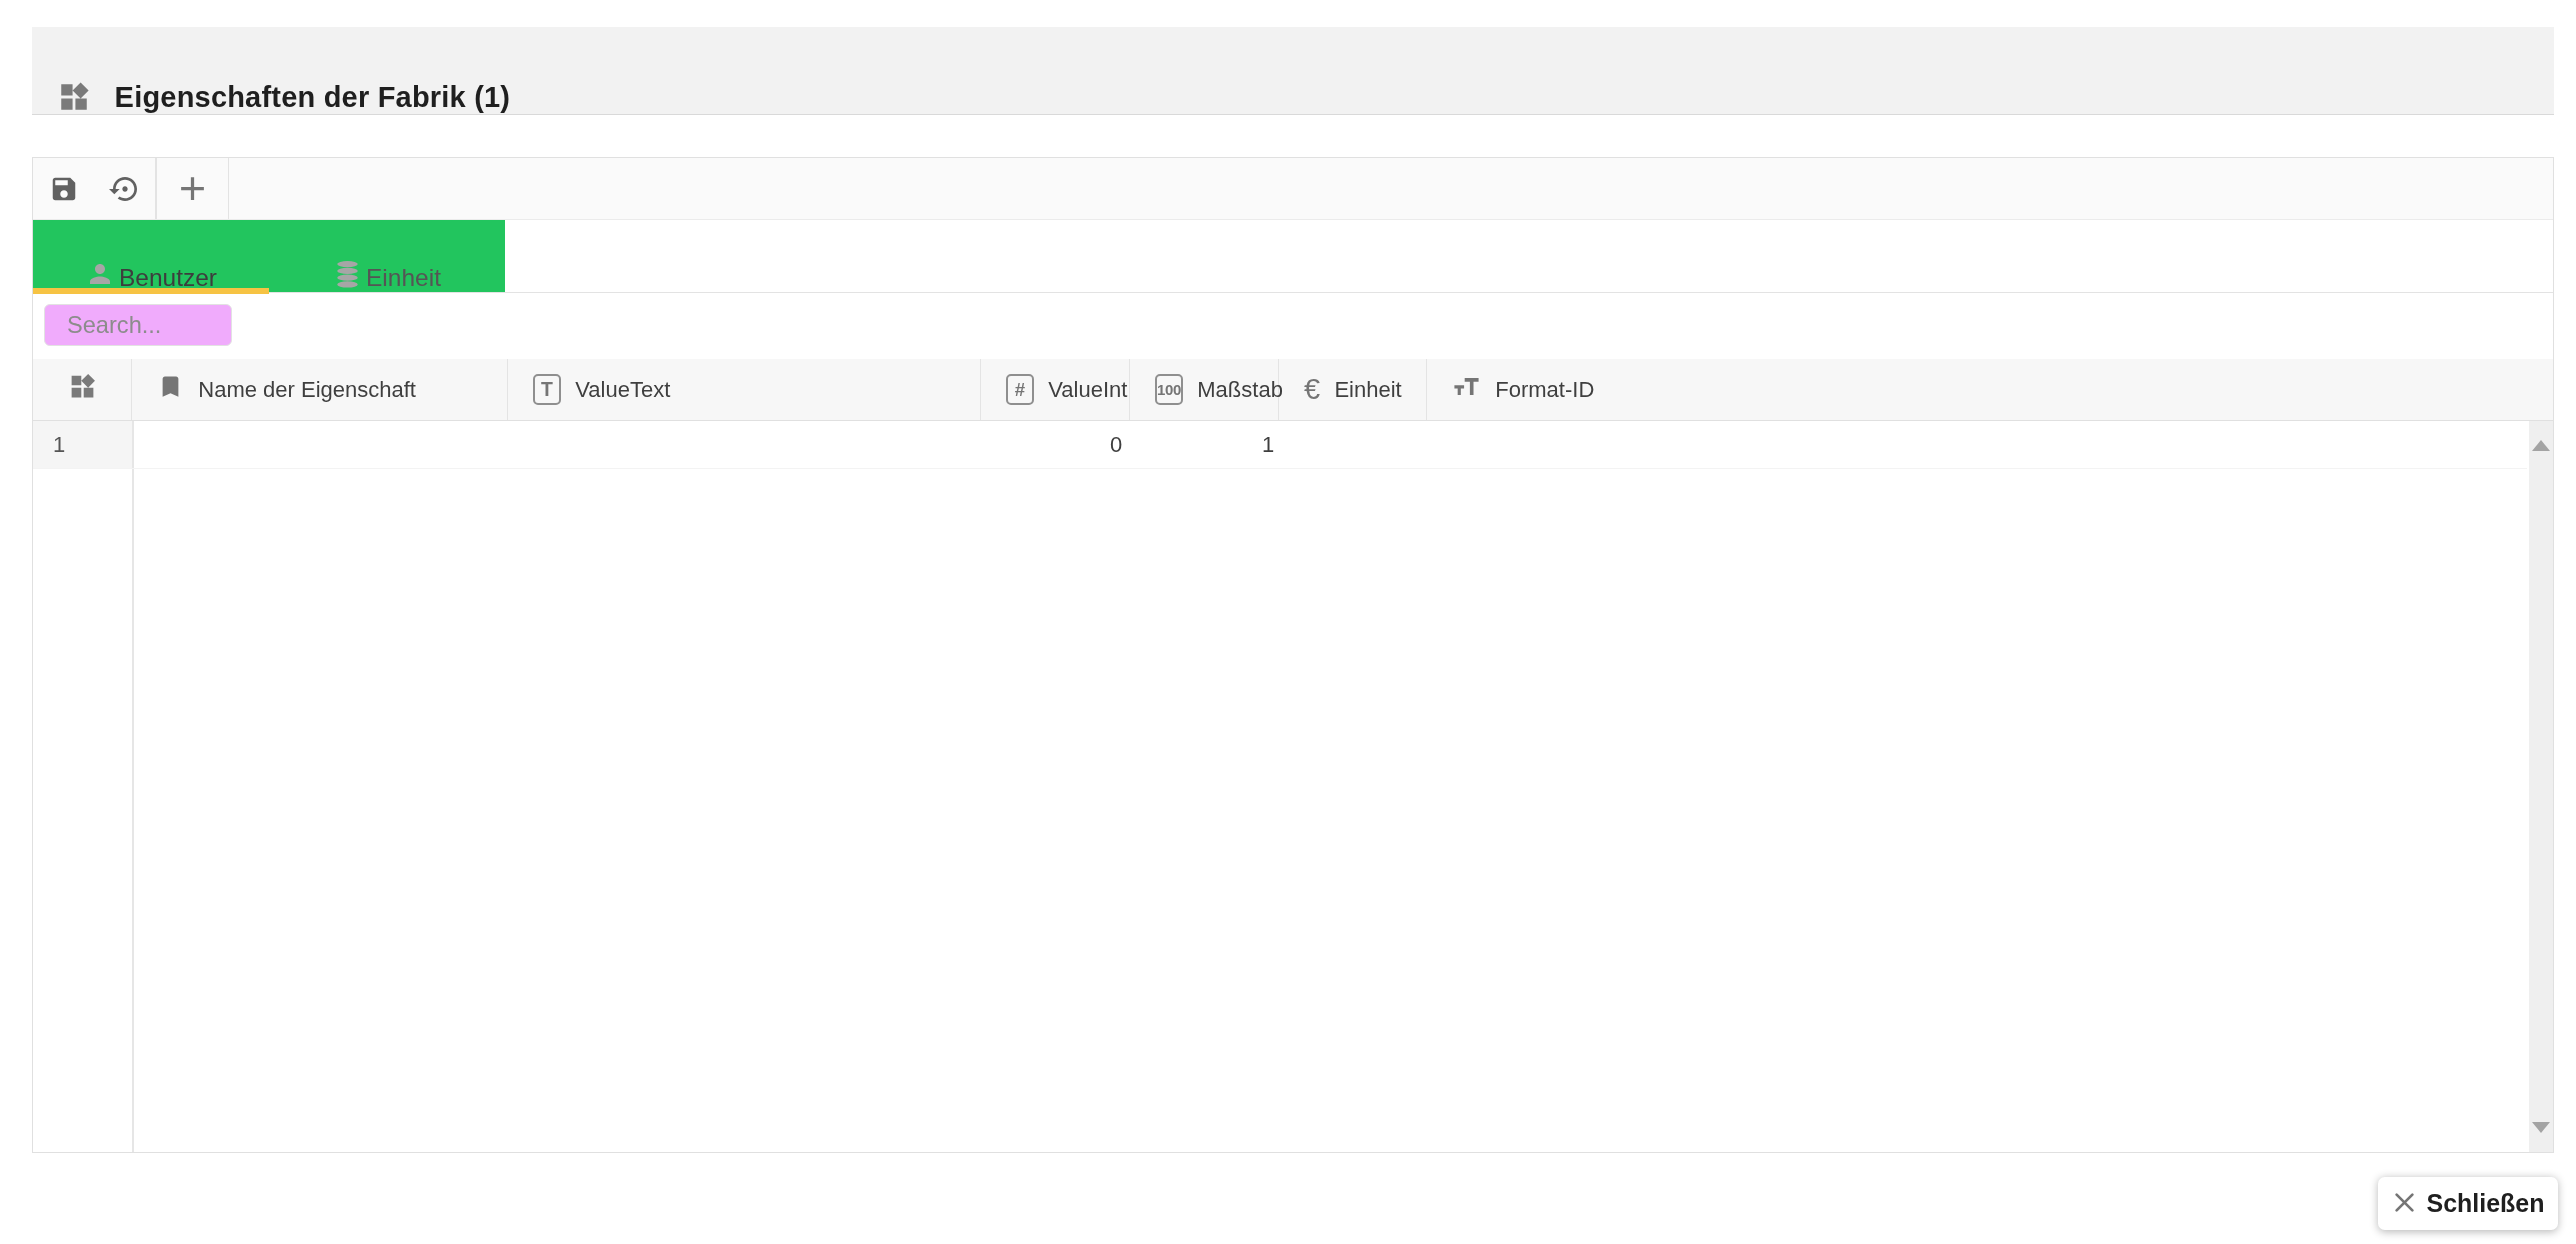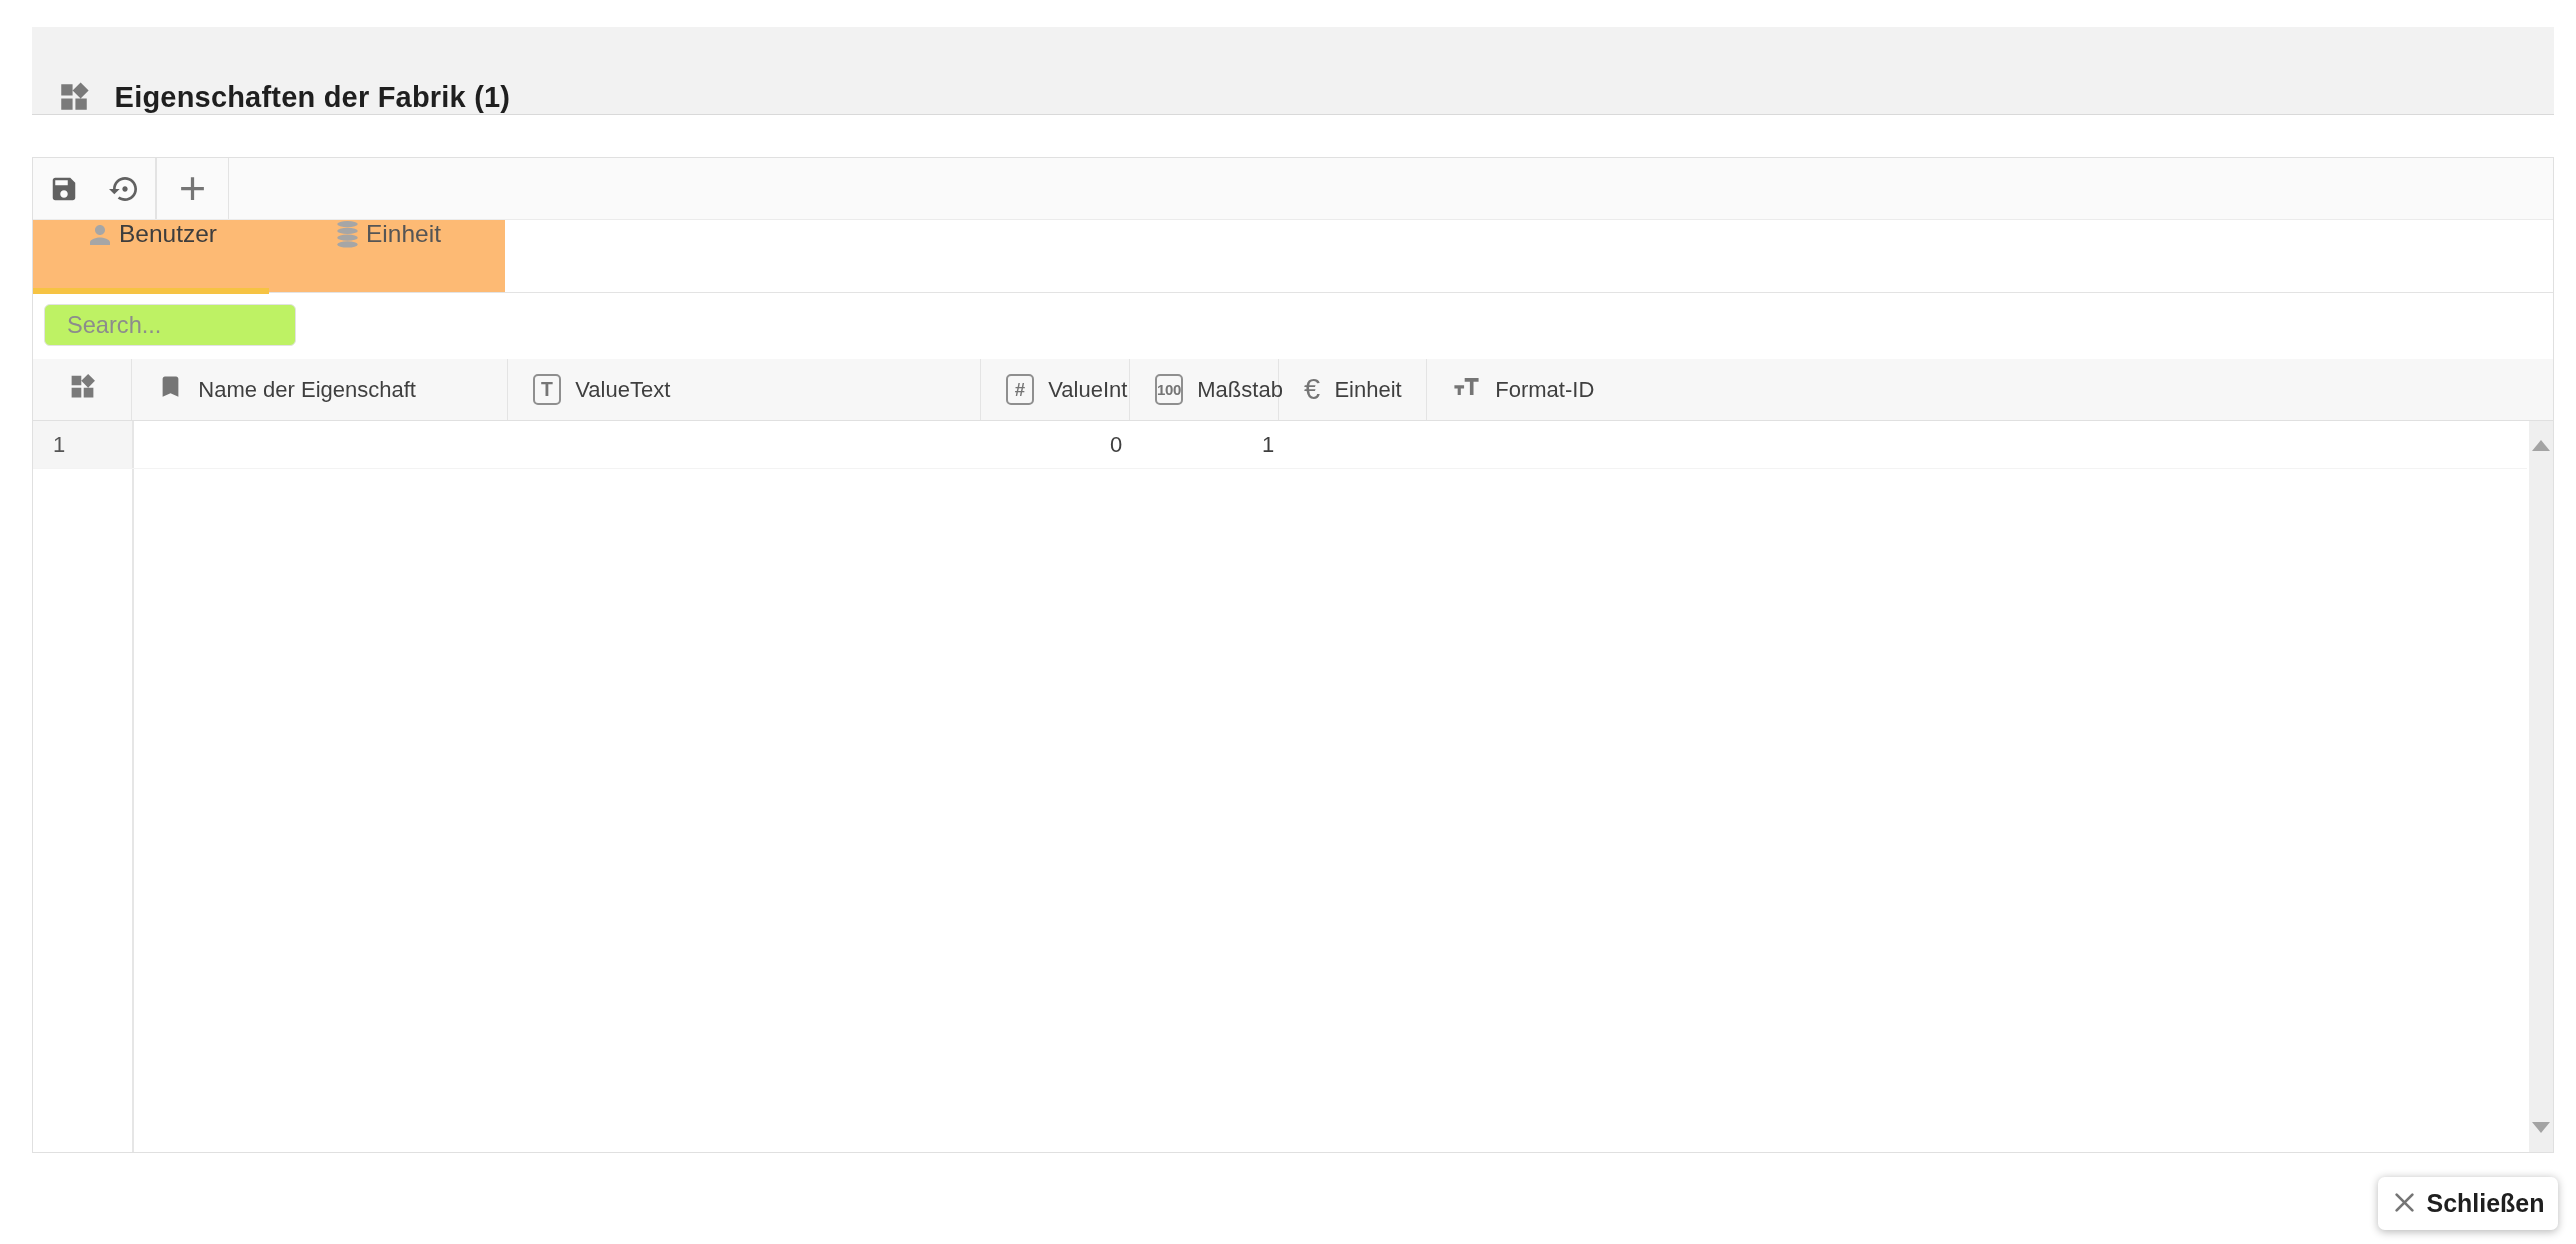--- a/index.html
+++ b/index.html
@@ -22,31 +22,31 @@
   
   .toolbar{ height:62px; background:#fafafa; border-bottom:1.7px solid #ebebeb;
     display:flex; align-items:stretch; flex:0 0 auto; }
   .tbtn{ width:61px; display:flex; align-items:center; justify-content:center;
     background:transparent; border:none; cursor:pointer; }
   .tbtn svg{ display:block; }
   .tsep{ width:1.7px; background:#e3e3e3; }
 
   
   .tabbar{ height:73px; border-bottom:1.7px solid #e3e3e3; display:flex; flex:0 0 auto; }
-  .tab{ width:236px; display:flex; align-items:flex-start; justify-content:center;
-    gap:4px; position:relative; cursor:pointer; background:#fdba74; border:none; }
+  .tab{ width:236px; display:flex; align-items:flex-end; justify-content:center;
+    gap:4px; position:relative; cursor:pointer; background:#22c55e; border:none; }
   .tab .lbl{ font-size:24.5px; color:#555; }
   .tab.active .lbl{ color:#3d3d3d; }
   .tab.active::after{ content:""; position:absolute; left:0; right:0; bottom:-1.7px;
     height:5.9px; background:var(--accent); }
 
   
   .searchrow{ height:66px; flex:0 0 auto; position:relative; }
-  .searchbox{ position:absolute; left:11px; top:11px; width:252px; height:42px;
-    border:1.7px solid #e2e2e2; border-radius:5.9px; background:#bef264;
+  .searchbox{ position:absolute; left:11px; top:11px; width:188px; height:42px;
+    border:1.7px solid #e2e2e2; border-radius:5.9px; background:#f0abfc;
     display:flex; overflow:hidden; }
   .searchbox input{ flex:1; border:none; outline:none; padding:0 0 0 22px;
     font-size:23.6px; color:#555; font-family:inherit; background:transparent; }
   .searchbox input::placeholder{ color:#8c8c8c; opacity:1; }
 
   
   .grid{ flex:1; display:flex; flex-direction:column; min-height:0; }
   .gheader{ height:62px; flex:0 0 auto; background:#f7f7f7;
     border-bottom:1.7px solid #e0e0e0; display:flex; }
   .gh{ display:flex; align-items:center; gap:14.3px; padding-left:25px;

